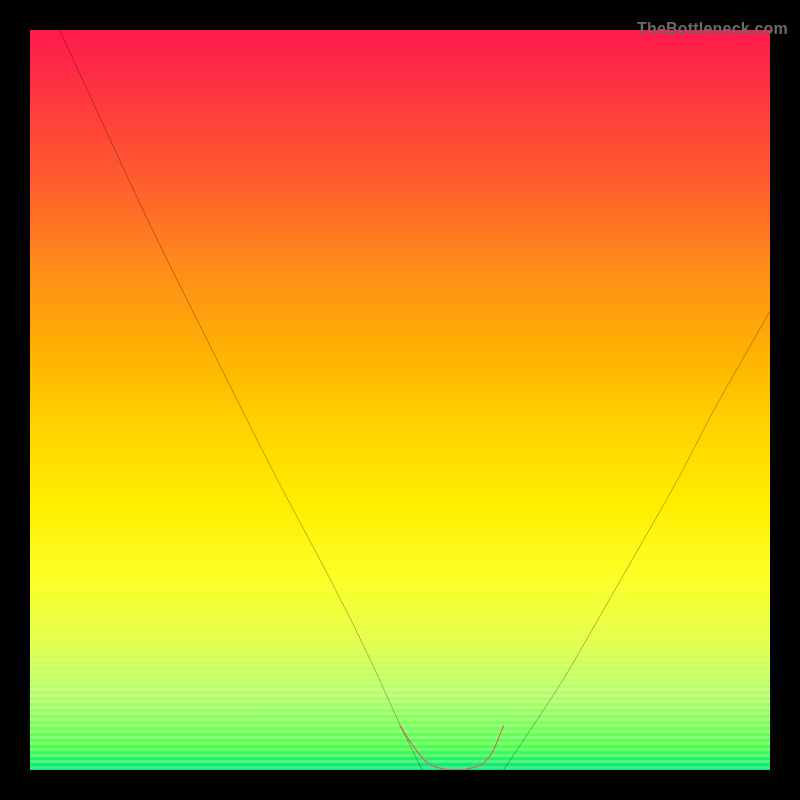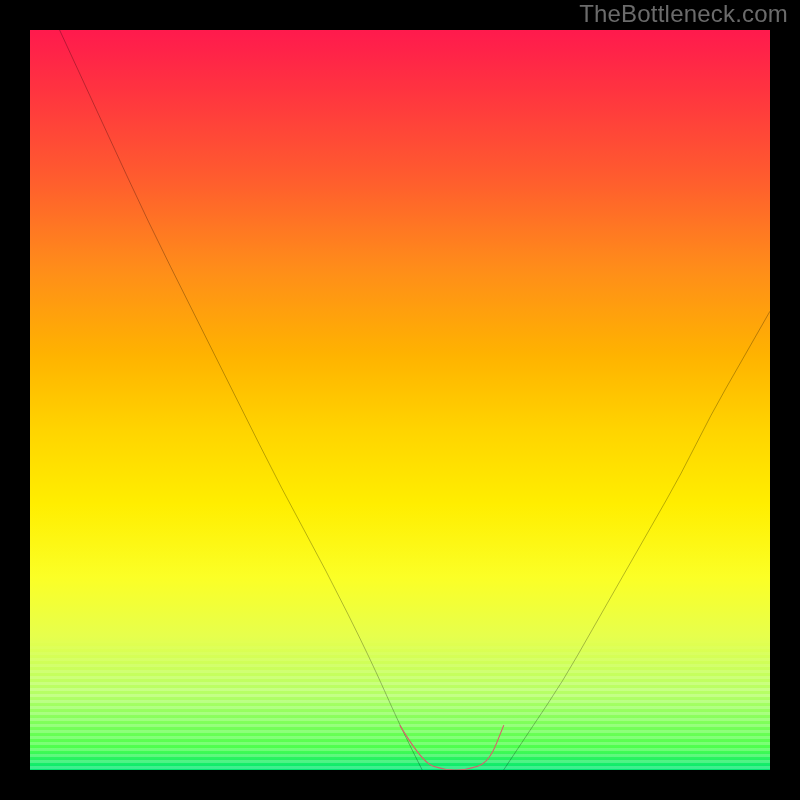--- a/index.html
+++ b/index.html
@@ -42,25 +42,25 @@
       rgba(255,255,255,0.0) 0px,
       rgba(255,255,255,0.0) 3px,
       rgba(255,255,255,0.22) 3px,
       rgba(255,255,255,0.22) 6px
     );
     mask-image: linear-gradient(to bottom, transparent 0%, black 40%, black 100%);
     -webkit-mask-image: linear-gradient(to bottom, transparent 0%, black 40%, black 100%);
   }
   .watermark {
     position: absolute;
-    top: 0;
+    top: 20px;
     right: 12px;
     font-family: Arial, Helvetica, sans-serif;
-    font-size: 24px;
-    font-weight: 400;
+    font-size: 16px;
+    font-weight: 700;
     color: #6b6b6b;
     letter-spacing: 0.2px;
   }
   svg.curves {
     position: absolute;
     inset: 0;
     width: 100%;
     height: 100%;
   }
 </style>

